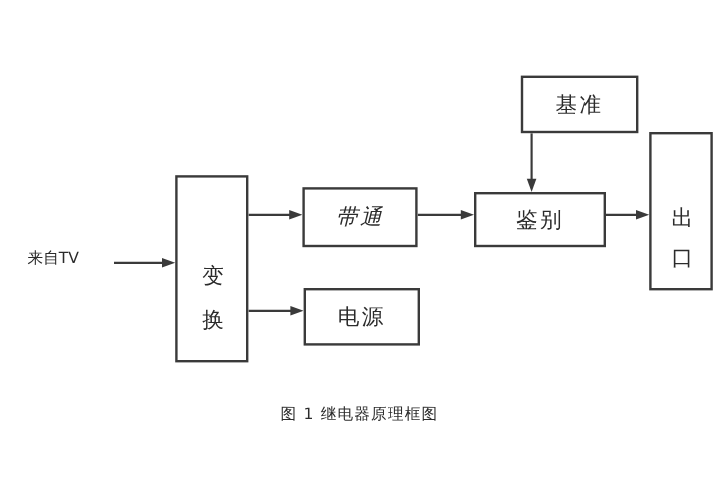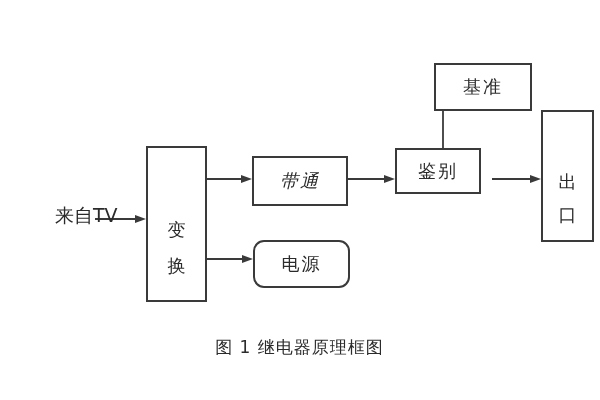--- a/index.html
+++ b/index.html
@@ -29,50 +29,49 @@
     background: #ffffff;
     display: flex;
     align-items: center;
     justify-content: center;
     font-size: 18px;
     letter-spacing: 2px;
     color: #2b2b2b;
   }
   .b-transform     { left: 146px; top: 146px; width: 61px;  height: 156px; }
   .b-bandpass      { left: 252px; top: 156px; width: 96px;  height: 50px; font-style: italic;  }
-  .b-power         { left: 253px; top: 240px; width: 97px;  height: 48px; border-radius: 11px;  }
+  .b-power         { left: 253px; top: 240px; width: 97px;  height: 48px;  }
   .b-reference     { left: 394px; top: 63px;  width: 98px;  height: 48px; margin-left: 40px;  }
-  .b-discriminator { left: 395px; top: 148px; width: 86px;  height: 46px;  }
+  .b-discriminator { left: 395px; top: 160px; width: 110px;  height: 46px;  }
   .b-outlet        { left: 541px; top: 110px; width: 53px;  height: 132px; }
   .vlabel {
     writing-mode: vertical-lr;
     letter-spacing: 38px;
     margin-bottom: -38px;
     line-height: 1;
   }
   .b-outlet .vlabel {
     letter-spacing: 37px;
     margin-bottom: -37px;
   }
   .source {
     position: absolute;
     left: 23px;
     top: 198px;
-    font-size: 19px;
+    font-size: 13px;
     line-height: 35px;
     white-space: nowrap;
-    margin-left: 32px;
   }
   .caption {
     position: absolute;
     left: 0;
     top: 336px;
     width: 599px;
     text-align: center;
-    font-size: 17px;
+    font-size: 13px;
     letter-spacing: 1px;
   }
 </style>
 </head>
 <body>
 
 <div class="canvas">
 
   <svg class="wires" viewBox="0 0 600 400">
     <g stroke="#3a3a3a" stroke-width="1.8" fill="#3a3a3a">

